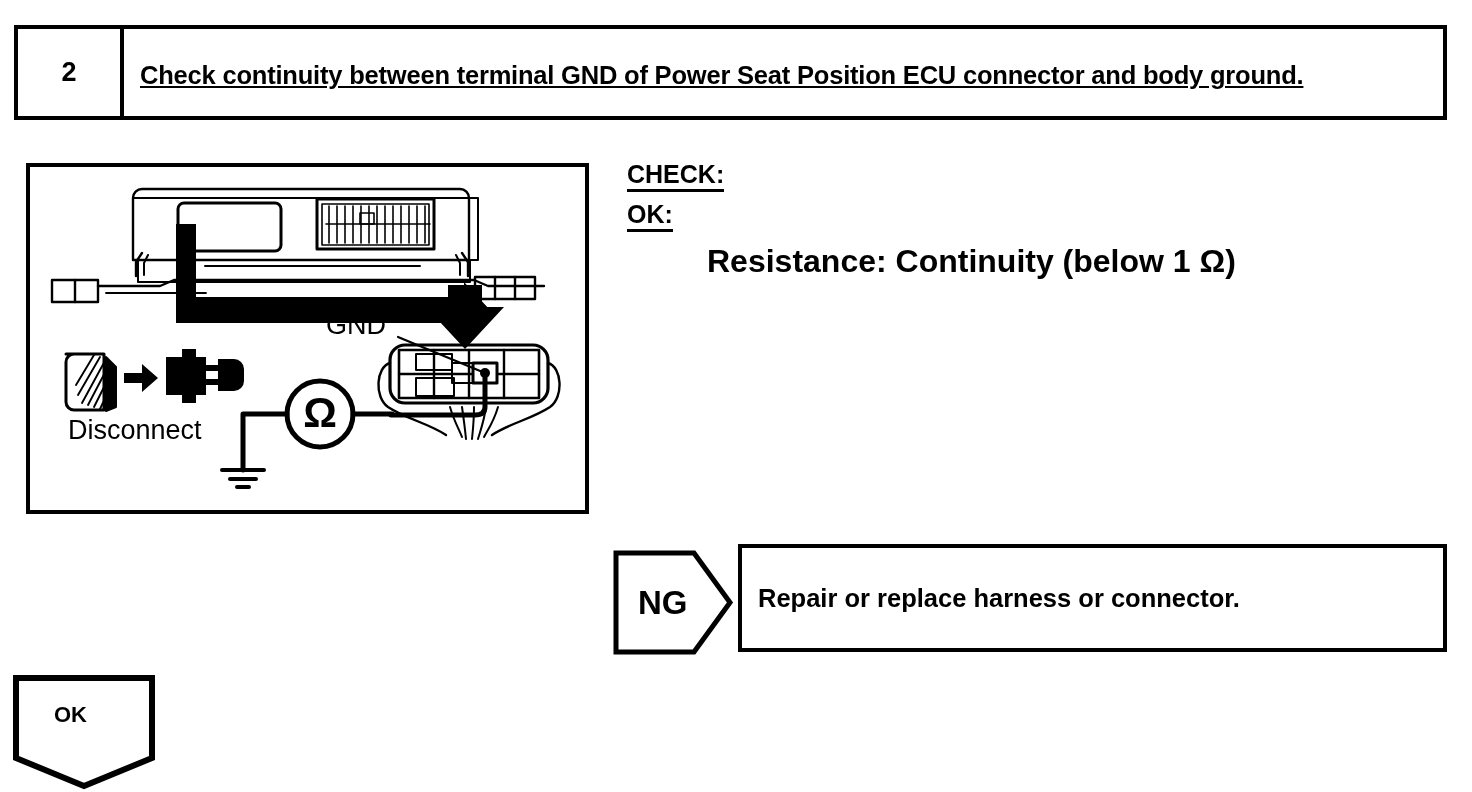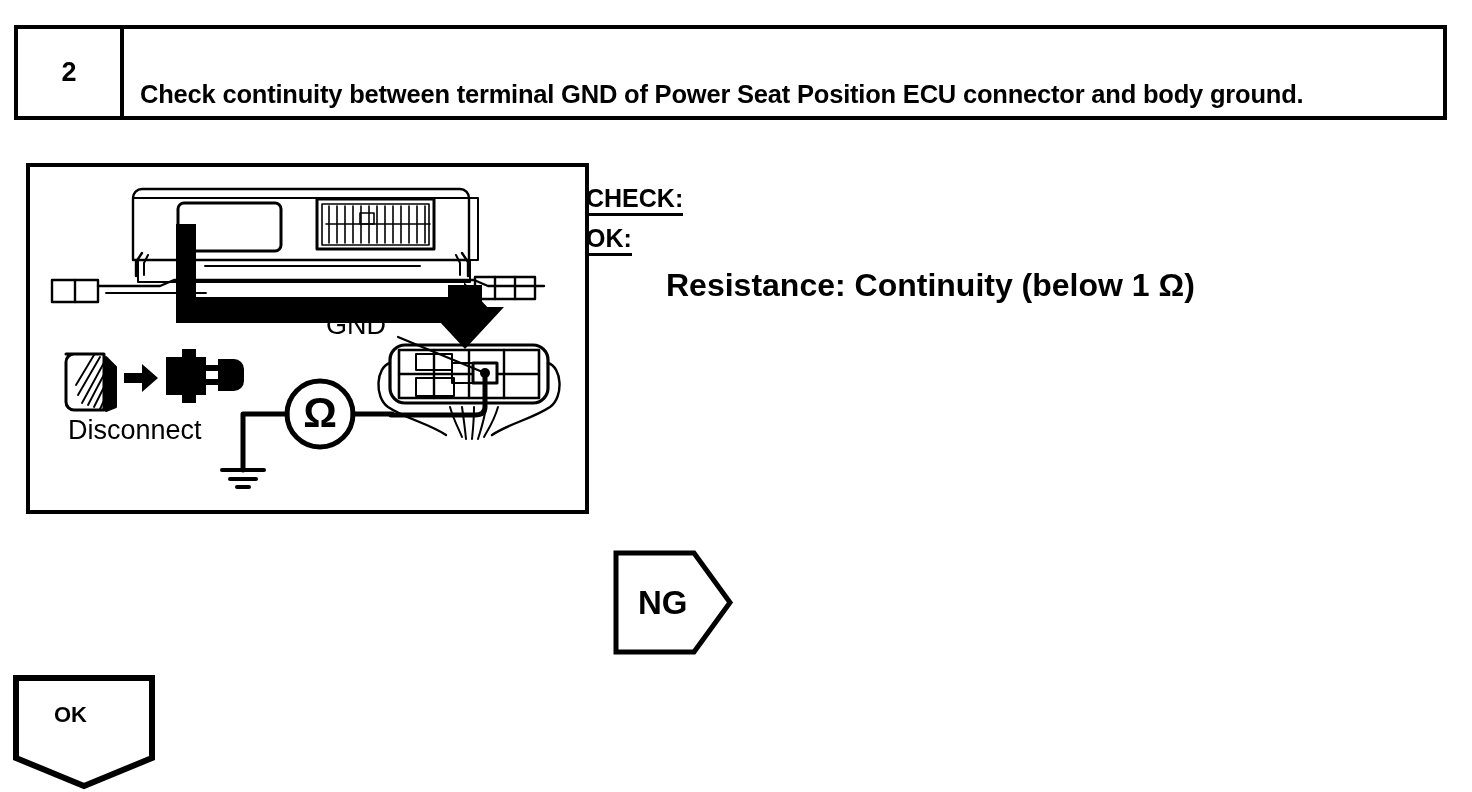--- a/index.html
+++ b/index.html
@@ -38,24 +38,25 @@
     justify-content: center;
     box-sizing: border-box;
   }
   .step-number {
     font-size: 27px;
     font-weight: bold;
     line-height: 1;
   }
   .step-title-cell {
     flex: 1 1 auto;
-    padding: 6px 10px 6px 16px;
+    padding: 6px 10px 0 16px;
     box-sizing: border-box;
     display: flex;
-    align-items: flex-end;
+    align-items: center;
+    text-decoration: underline;
   }
   .step-title {
     font-size: 25.5px;
     font-weight: bold;
     line-height: 1.26;
     letter-spacing: -0.2px;
   }
 
   
   .figure-panel {
@@ -71,24 +72,23 @@
   }
   .figure-svg {
     display: block;
     width: 100%;
     height: 100%;
   }
 
   
   .check-block {
     position: absolute;
-    left: 586px;
+    left: 627px;
     top: 160px;
     width: 842px;
-    margin-top: 24px;
   }
   .kicker {
     font-size: 25px;
     font-weight: bold;
     display: inline-block;
     border-bottom: 3px solid #000;
     line-height: 1.12;
     padding-bottom: 1px;
     margin-bottom: 2px;
   }
@@ -326,20 +326,23 @@
   <div class="spec-line">Resistance: Continuity (below 1 Ω)</div>
 </div>
 
 <div class="ng-row">
   <div class="ng-arrow">
     <svg viewBox="0 0 122 107" width="122" height="107">
       <path d="M4 4 h78 l36 49.5 l-36 49.5 h-78 z" fill="#ffffff" stroke="#000000" stroke-width="5" stroke-linejoin="miter"></path>
     </svg>
   </div>
   <span class="ng-label">NG</span>
+  <div class="ng-result-box">
+    <span class="ng-result-text">Repair or replace harness or connector.</span>
+  </div>
 </div>
 
 <div class="ok-arrow">
   <svg viewBox="0 0 146 116" width="146" height="116">
     <path d="M4 4 h136 v80 l-68 28 l-68 -28 z" fill="#ffffff" stroke="#000000" stroke-width="6" stroke-linejoin="miter"></path>
   </svg>
 </div>
 <span class="ok-label">OK</span>
 
 </body></html>

